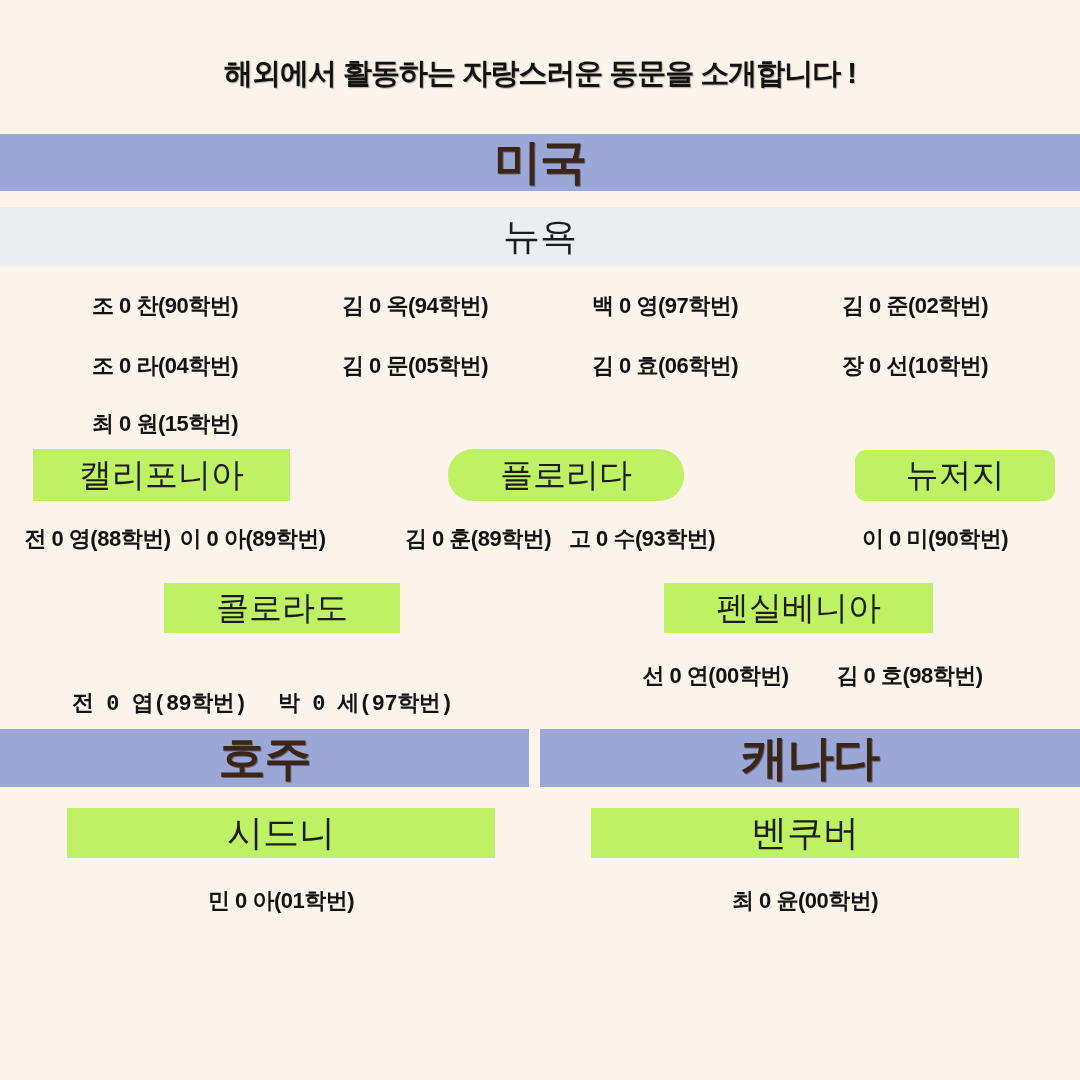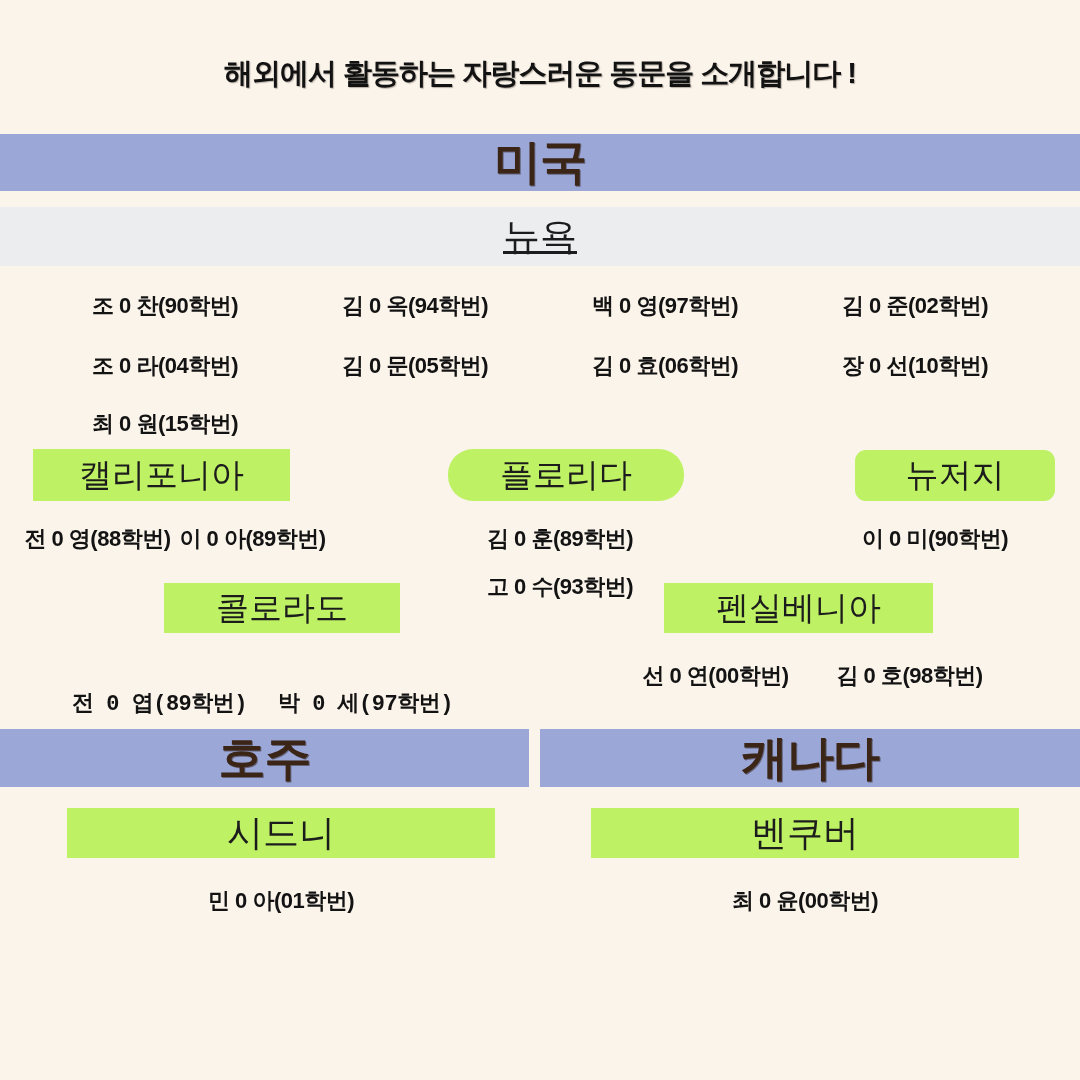--- a/index.html
+++ b/index.html
@@ -47,21 +47,21 @@
 
   .city-band {
     position: absolute;
     background: #ECEDEE;
     display: flex;
     align-items: center;
     justify-content: center;
     color: #1c1c1c;
   }
   .band-newyork { top: 207px; left: 0; width: 1080px; height: 59px; font-size: 37px; }
-  .band-newyork .city-label { font-size: 37px; font-weight: 400; text-decoration: underline; }
+  .band-newyork .city-label { font-size: 37px; font-weight: 400; }
 
   .state-band {
     position: absolute;
     background: #bef264;
     display: flex;
     align-items: center;
     justify-content: center;
   }
   .state-band .city-label { font-size: 33px; font-weight: 400; color: #1c1c1c; letter-spacing: 0px; }
 
@@ -96,21 +96,21 @@
   .ny-row-2 { top: 351px; }
   .ny-row-3 { top: 409px; }
 
   .names-line {
     position: absolute;
     display: flex;
     justify-content: center;
     text-align: center;
   }
   .names-california   { top: 524px; left: 10px;  width: 330px; gap: 9px;  }
-  .names-florida      { top: 524px; left: 385px; width: 350px; gap: 18px; flex-direction: column; }
+  .names-florida      { top: 524px; left: 385px; width: 350px; gap: 18px; }
   .names-newjersey    { top: 524px; left: 790px; width: 290px; }
   .names-colorado     { top: 688px; left: 80px;  width: 365px; gap: 31px; font-family: Liberation Mono, monospace; }
   .names-pennsylvania { top: 661px; left: 620px; width: 385px; gap: 48px; }
   .names-sydney       { top: 886px; left: 67px;  width: 428px; text-align: right; }
   .names-vancouver    { top: 886px; left: 591px; width: 428px; }
 </style>
 </head>
 <body>
 
 <div class="canvas">

